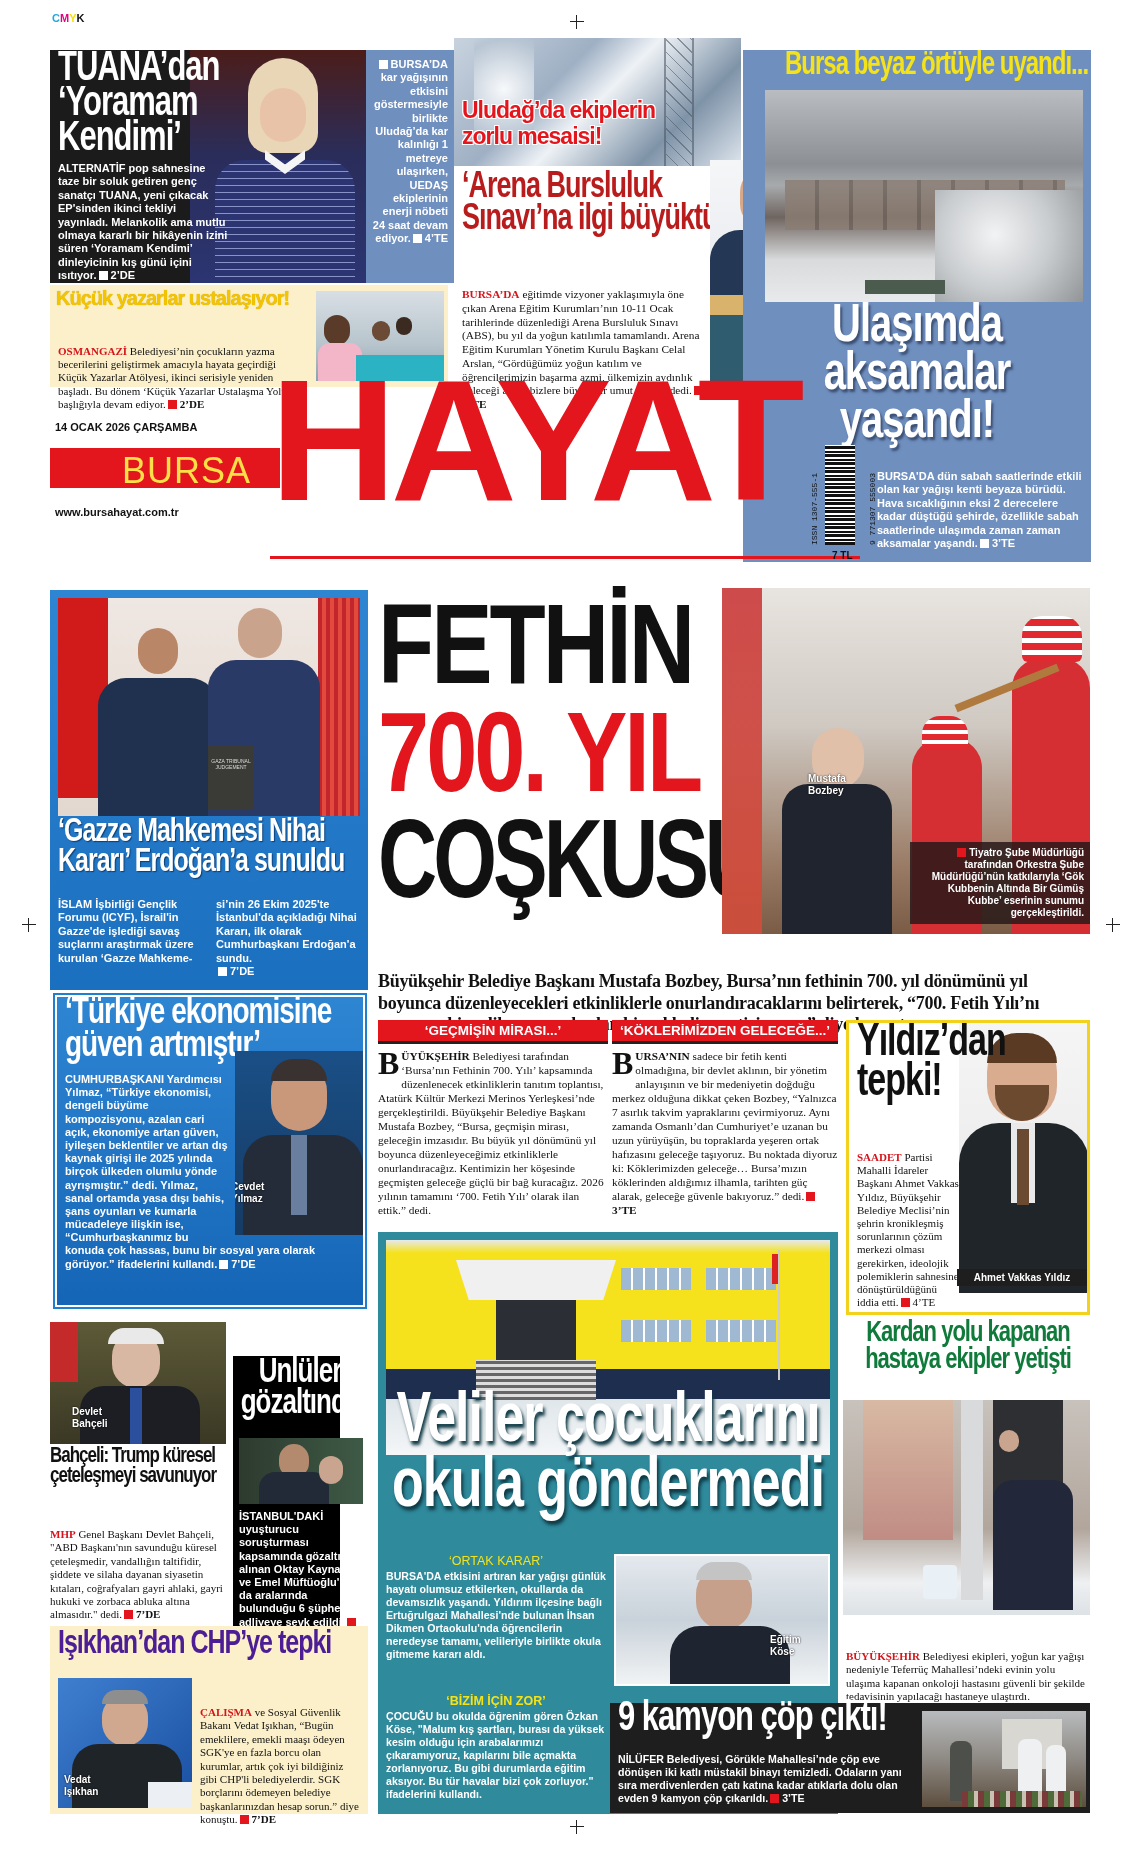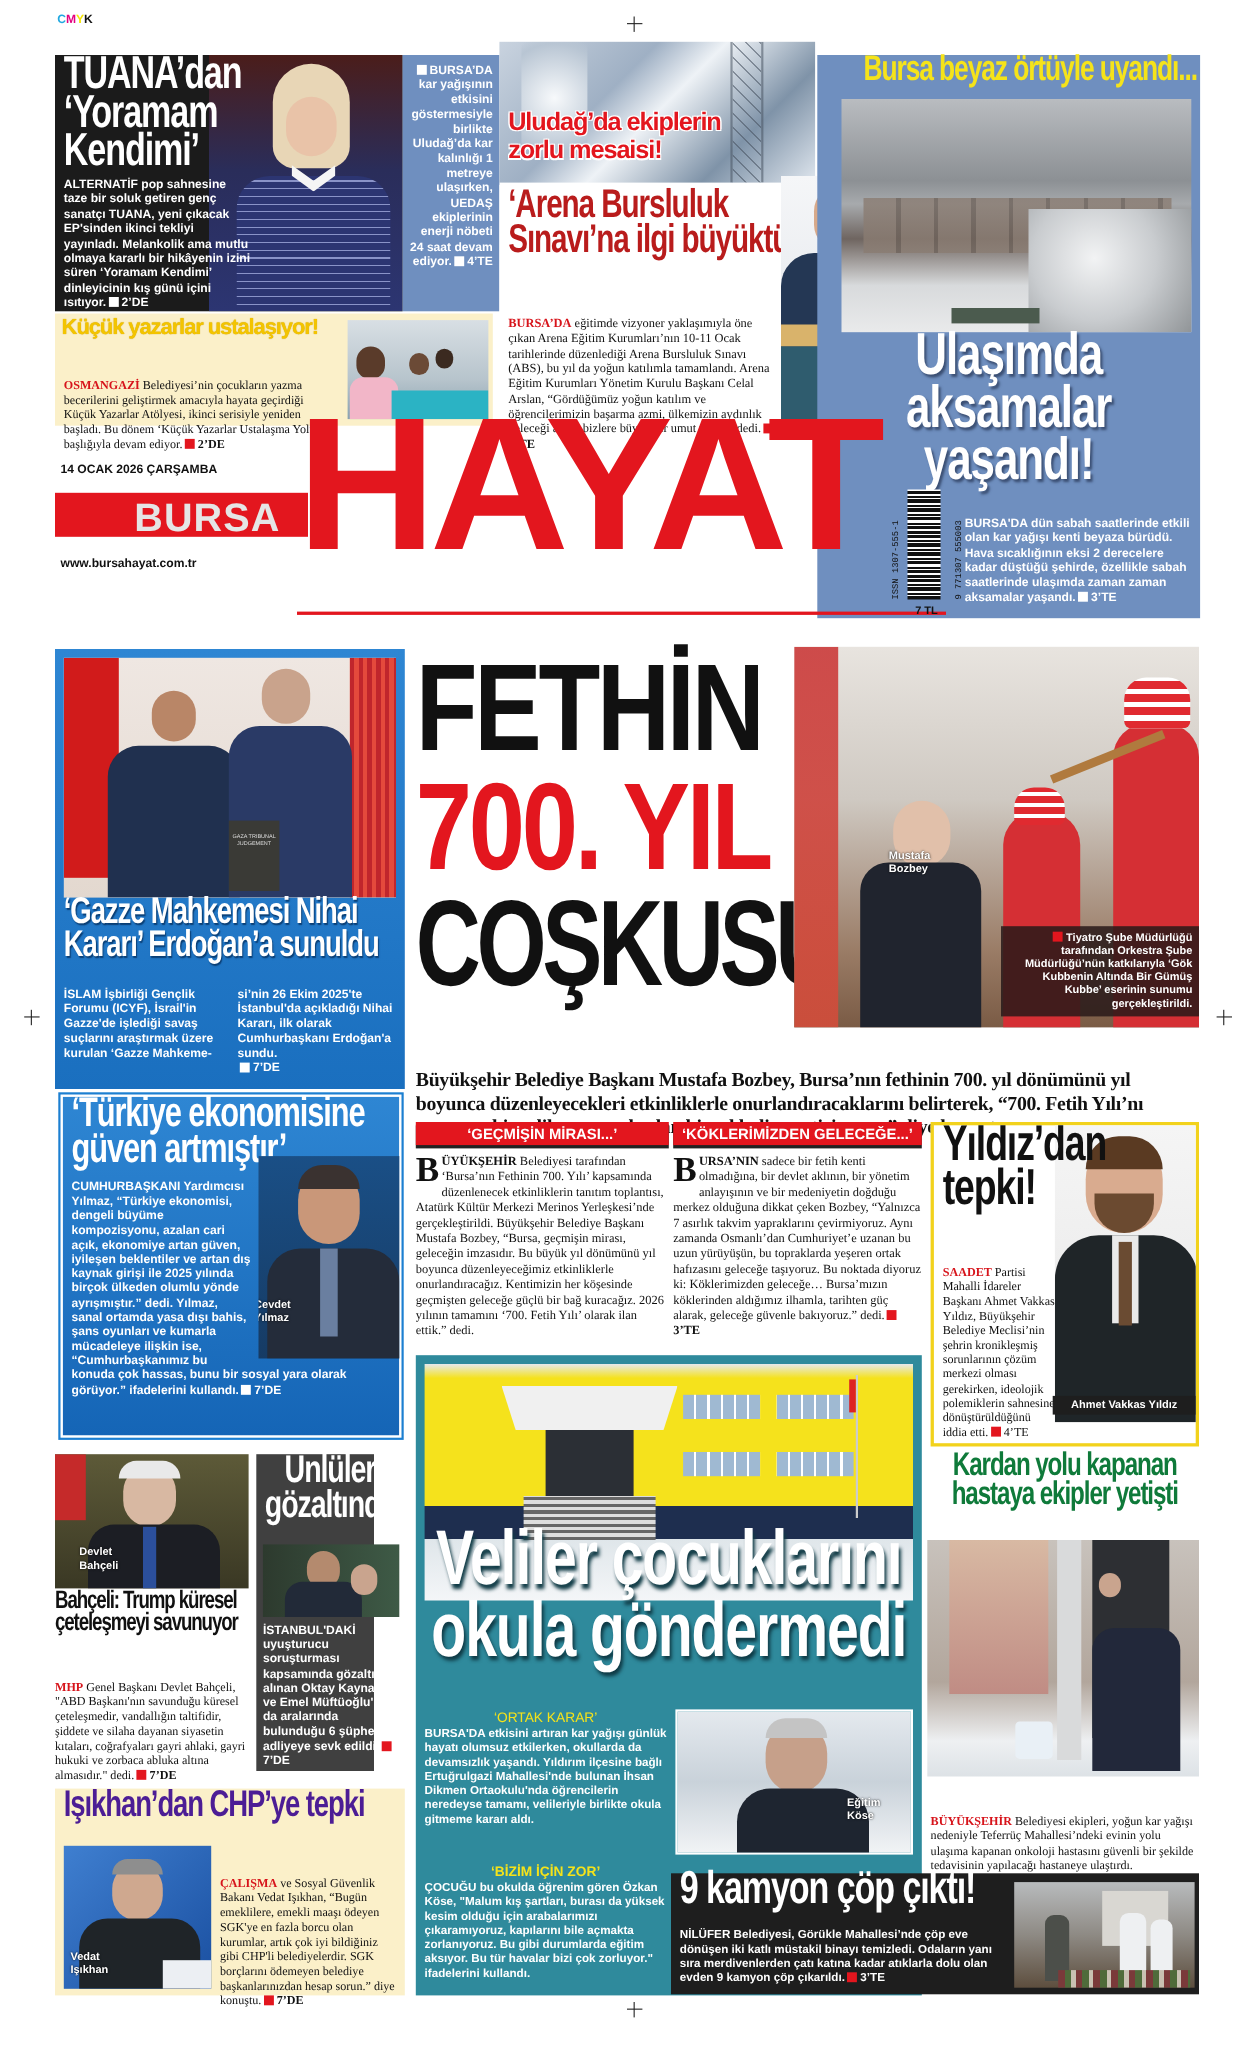--- a/index.html
+++ b/index.html
@@ -117,21 +117,21 @@
   </div>
   <div class="body-sans" style="position:absolute;left:134px;top:420px;width:205px;color:#fff;font-size:11px;">
     <span>BURSA'DA dün sabah saatlerinde etkili olan kar yağışı kenti beyaza bürüdü. Hava sıcaklığının eksi 2 derecelere kadar düştüğü şehirde, özellikle sabah saatlerinde ulaşımda zaman zaman aksamalar yaşandı.</span><span class="whsq"></span><span>3’TE</span>
   </div>
 </div>
 
 <div class="abs" style="left:55px;top:421px;font-size:11px;font-weight:700;">
   <span>14 OCAK 2026 ÇARŞAMBA</span>
 </div>
 <div class="abs" style="left:50px;top:448px;width:230px;height:40px;background:#e3161e;">
-  <div style="position:absolute;left:72px;top:2px;font-size:36px;font-weight:700;color:#e5e5e5;letter-spacing:1px;">BURSA</div>
+  <div style="position:absolute;left:72px;top:2px;font-size:36px;font-weight:400;color:#fde047;letter-spacing:1px;">BURSA</div>
 </div>
 <div class="abs" style="left:270px;top:380px;width:560px;height:145px;overflow:hidden;">
   <div style="position:absolute;left:0;top:-26px;font-size:172px;font-weight:900;color:#e3161e;letter-spacing:-6px;line-height:1;transform:scaleX(1.02);transform-origin:left top;">HAYAT</div>
 </div>
 <div class="abs" style="left:55px;top:506px;font-size:11px;font-weight:700;">
   <span>www.bursahayat.com.tr</span>
 </div>
 <div class="abs" style="left:270px;top:556px;width:590px;height:3px;background:#e3161e;"></div>
 
 <div class="abs" style="left:825px;top:445px;width:30px;height:100px;background:repeating-linear-gradient(0deg,#111 0 3px,#fff 3px 4px,#111 4px 6px,#fff 6px 8px);"></div>
@@ -266,21 +266,21 @@
   </div>
 </div>
 <div class="abs cond hd" style="left:50px;top:1450px;width:180px;font-size:17px;color:#111;">
   <div class="tall">Bahçeli: Trump küresel</div><br>
   <div class="tall" style="margin-top:4px">çeteleşmeyi savunuyor</div>
 </div>
 <div class="abs serif" style="left:50px;top:1500px;width:180px;font-size:11px;line-height:1.22;">
   <span class="lead-red">MHP</span> <span>Genel Başkanı Devlet Bahçeli, "ABD Başkanı'nın savunduğu küresel çeteleşmedir, vandallığın taltifidir, şiddete ve silaha dayanan siyasetin kıtaları, coğrafyaları gayri ahlaki, gayri hukuki ve zorbaca abluka altına almasıdır." dedi.</span><span class="redsq"></span><b>7’DE</b>
 </div>
 
-<div class="abs" style="left:233px;top:1322px;width:107px;height:288px;background:#404040;">
+<div class="abs" style="left:233px;top:1356px;width:107px;height:288px;background:#000000;">
   <div class="cond hd" style="position:absolute;left:0;width:134px;top:6px;text-align:center;font-size:26px;color:#fff;">
     <div class="tall" style="transform-origin:center bottom">Ünlüler</div><br>
     <div class="tall" style="transform-origin:center bottom;margin-top:6px">gözaltında</div>
   </div>
   <div class="photo" style="left:6px;top:82px;width:124px;height:66px;background:linear-gradient(90deg,#2d3a2e,#3e5a46);">
     <div style="position:absolute;left:40px;top:6px;width:30px;height:34px;border-radius:15px;background:#b48a6e;"></div>
     <div style="position:absolute;left:20px;top:34px;width:70px;height:32px;border-radius:16px 16px 0 0;background:#222a38;"></div>
     <div style="position:absolute;left:80px;top:18px;width:24px;height:28px;border-radius:12px;background:#c9a48e;"></div>
   </div>
   <div class="body-sans" style="position:absolute;left:6px;top:154px;width:124px;color:#fff;font-size:11px;line-height:1.2;">

